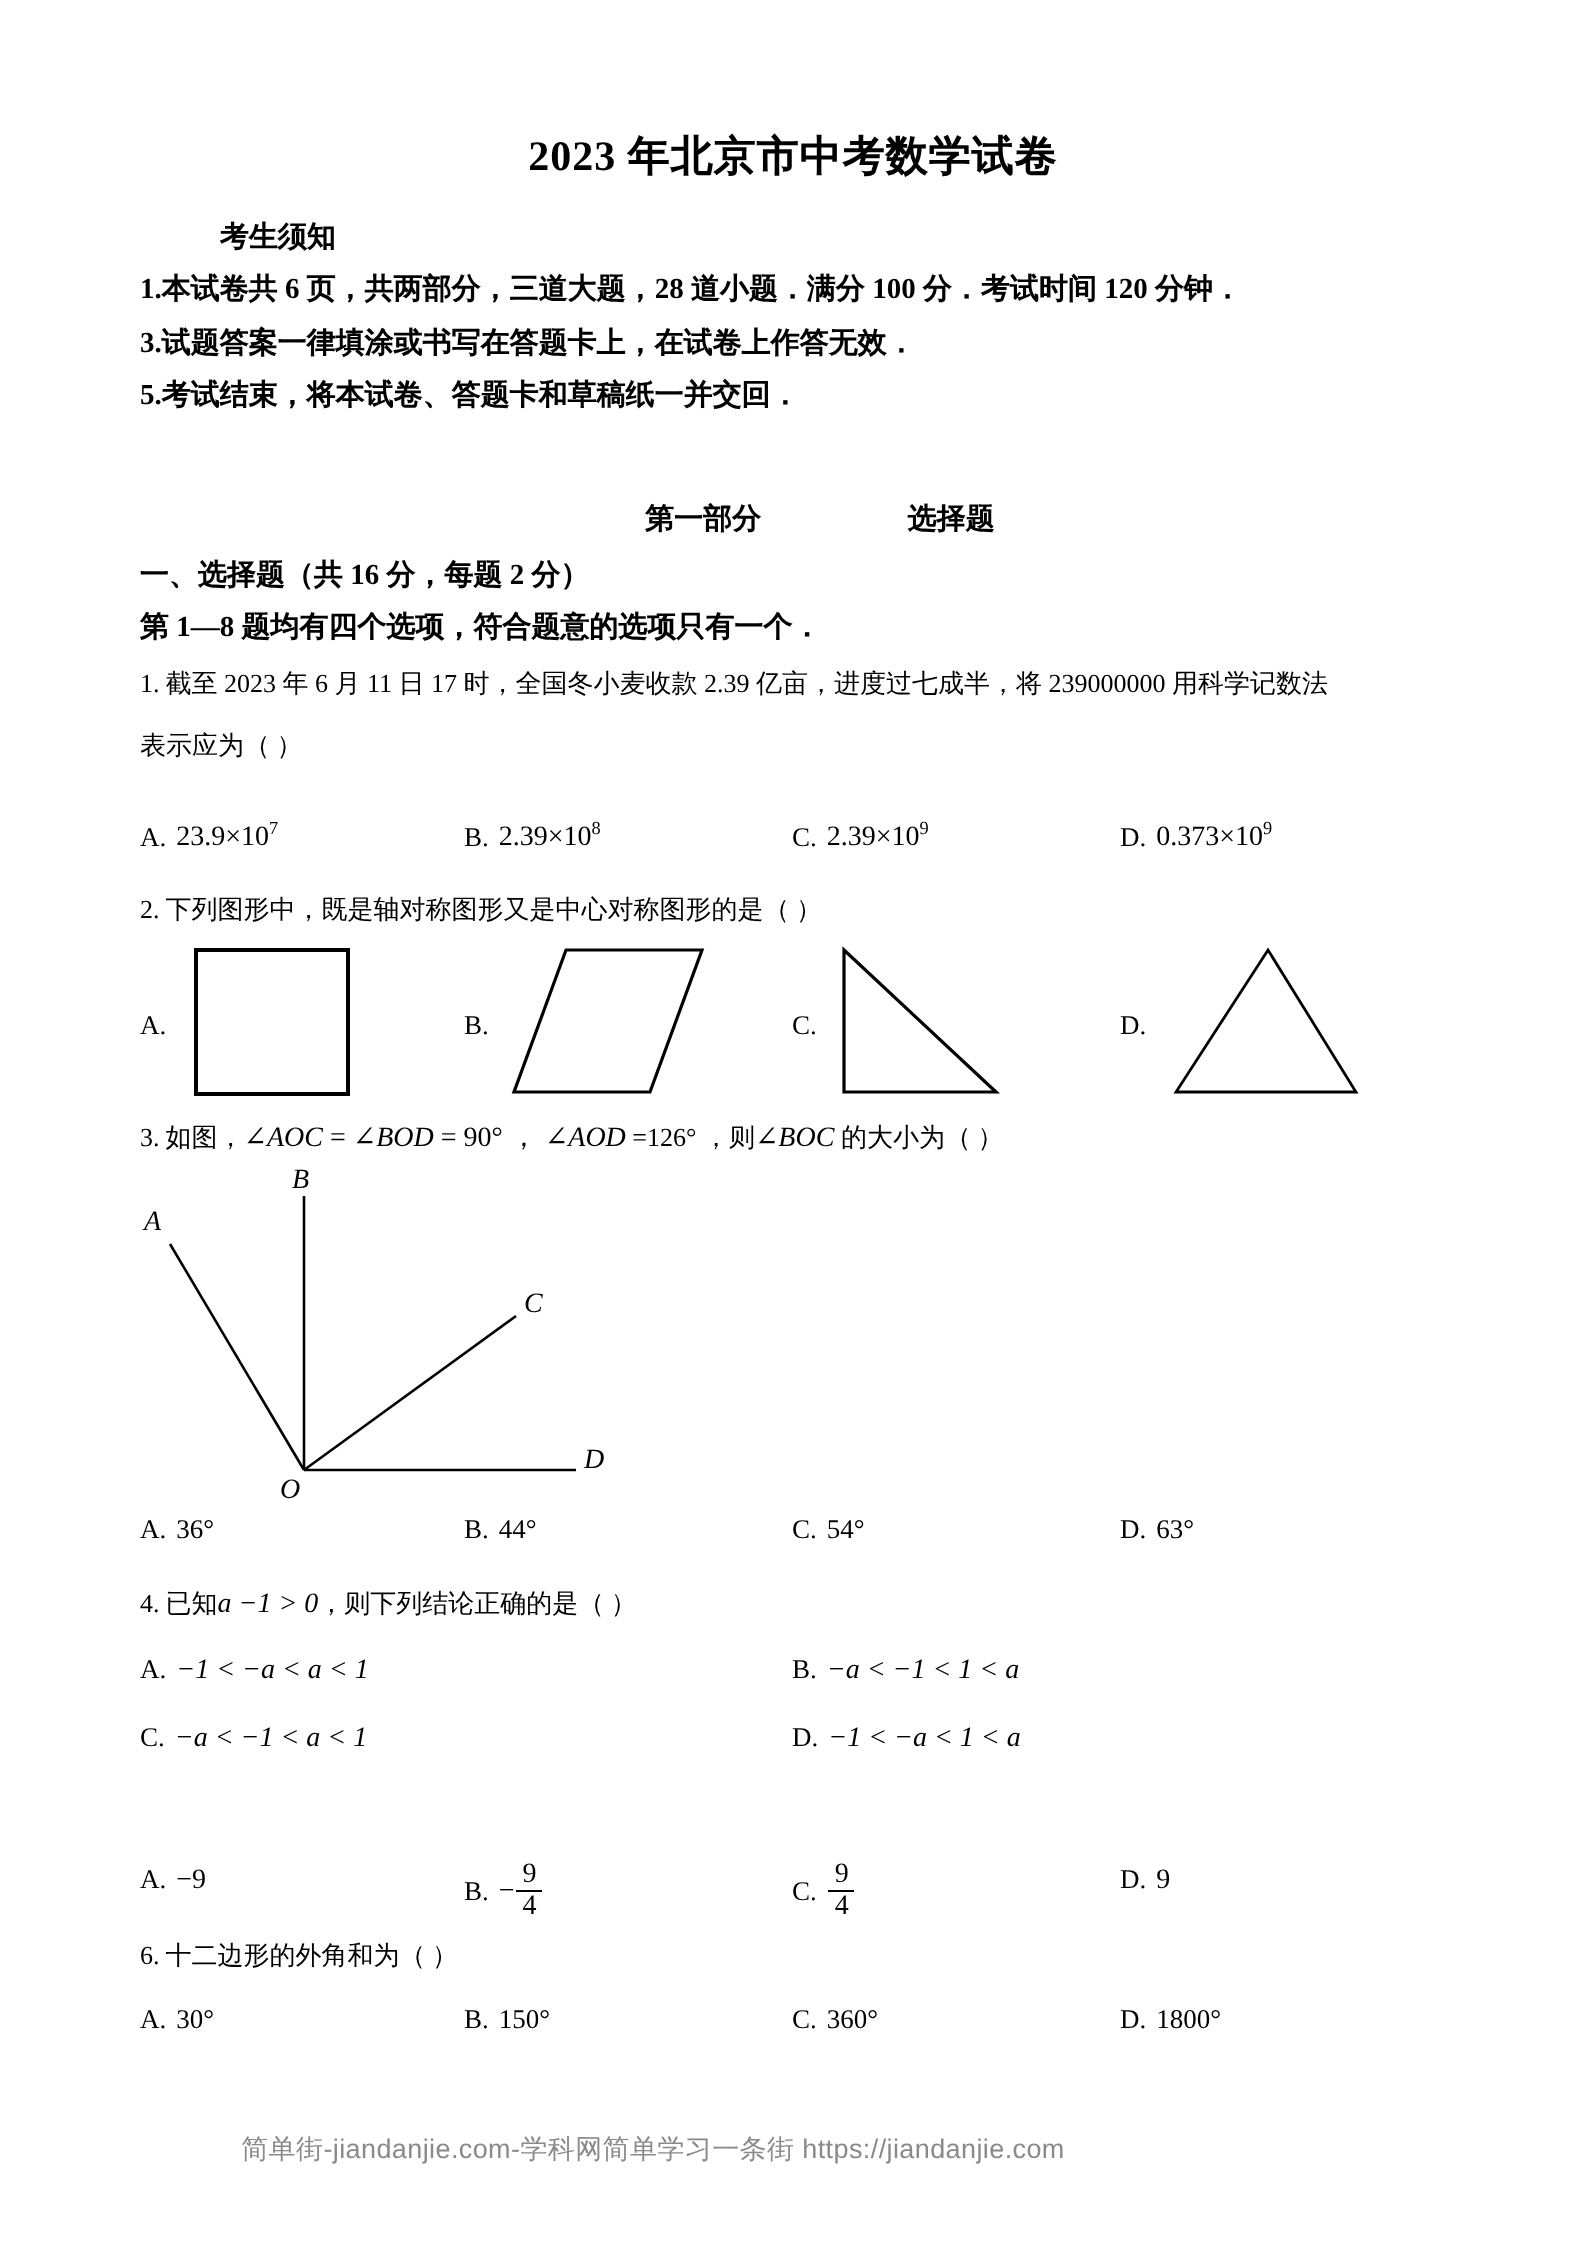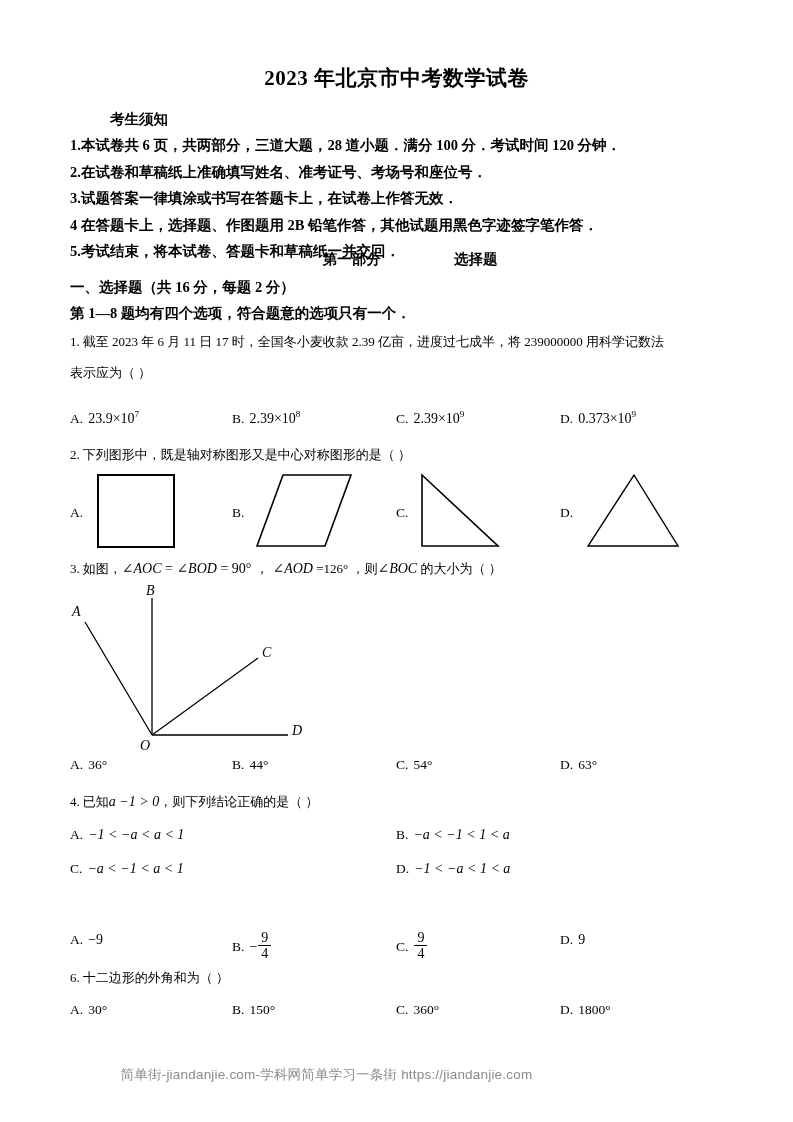--- a/index.html
+++ b/index.html
@@ -127,23 +127,21 @@
 </head>
 <body>
 
 <div id="page">
 
   <div class="doc-title">2023 年北京市中考数学试卷</div>
 
   <div class="notice-block">
     <div class="notice-head">考生须知</div>
     <div class="notice-line">1.本试卷共 6 页，共两部分，三道大题，28 道小题．满分 100 分．考试时间 120 分钟．</div>
-    <div class="notice-line">2.在试卷和草稿纸上准确填写姓名、准考证号、考场号和座位号．</div>
     <div class="notice-line">3.试题答案一律填涂或书写在答题卡上，在试卷上作答无效．</div>
-    <div class="notice-line">4 在答题卡上，选择题、作图题用 2B 铅笔作答，其他试题用黑色字迹签字笔作答．</div>
     <div class="notice-line">5.考试结束，将本试卷、答题卡和草稿纸一并交回．</div>
   </div>
 
   <div class="part-line">
     <span>第一部分</span>
     <span class="gap"></span>
     <span>选择题</span>
   </div>
 
   <div class="section-head" style="top:278px;">一、选择题（共 16 分，每题 2 分）</div>

